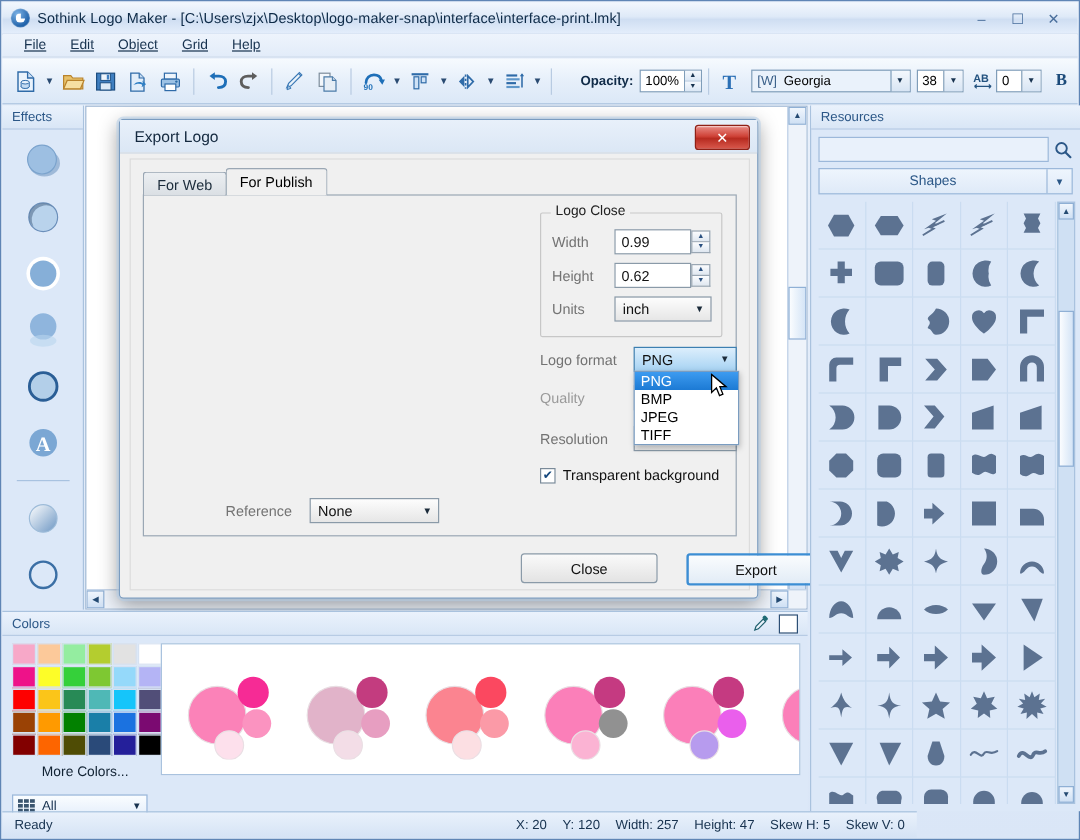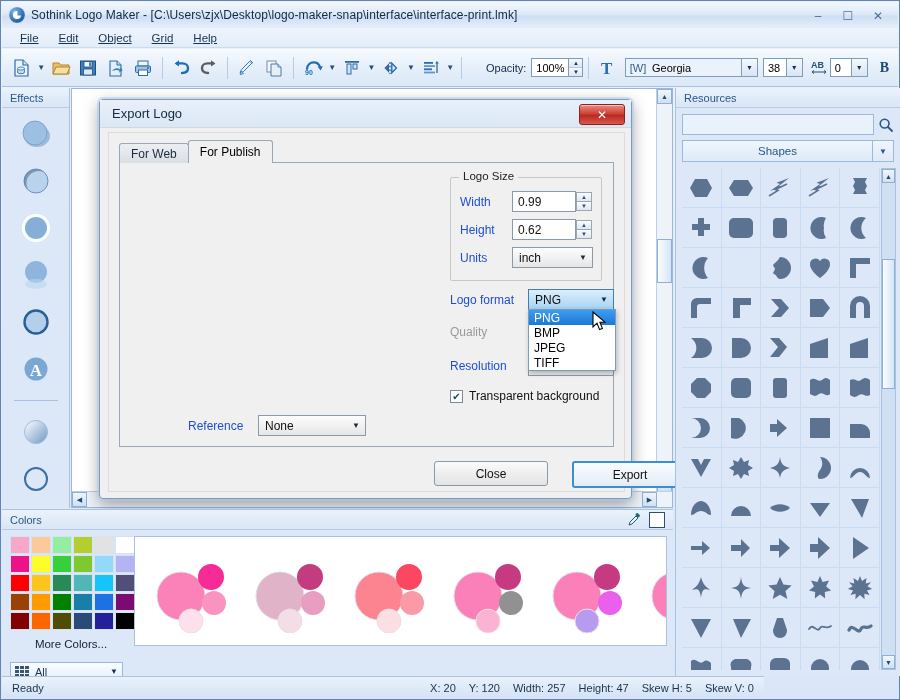--- a/index.html
+++ b/index.html
@@ -36,21 +36,21 @@
 
   
   .toolbar{position:absolute;left:1px;top:48px;width:896px;height:38px;
     background:linear-gradient(180deg,#f6fafe 0%,#e6effa 50%,#dbe8f7 100%);
     border-bottom:1px solid #aac2df;display:flex;align-items:center;padding-left:6px;box-sizing:border-box;}
   .tbtn{width:26px;height:26px;display:flex;align-items:center;justify-content:center;
     border:1px solid transparent;border-radius:3px;margin:0 1px;}
   .tsep{width:1px;height:22px;background:#b8cbe2;margin:0 5px;}
   .caret{width:11px;height:24px;display:flex;align-items:center;justify-content:center;
     font-size:8px;color:#2a4b72;border:1px solid transparent;border-radius:2px;}
-  .tlabel{font-size:11px;color:#102b48;margin:0 5px 0 19px;}
+  .tlabel{font-size:11px;color:#102b48;margin:0 5px 0 19px;font-weight:bold;}
   .combo{height:19px;border:1px solid #7f9db9;background:#fff;display:flex;align-items:center;
     box-sizing:border-box;font-size:11px;color:#000;}
   .combo .val{padding:0 4px;flex:1;overflow:hidden;white-space:nowrap;}
   .combo .arrow{width:15px;height:100%;display:flex;align-items:center;justify-content:center;
     background:linear-gradient(180deg,#f4f8fd,#d8e5f4);border-left:1px solid #7f9db9;font-size:7px;color:#17324f;}
   .spin{width:13px;height:17px;display:flex;flex-direction:column;border-left:1px solid #7f9db9;}
   .spin div{flex:1;display:flex;align-items:center;justify-content:center;font-size:6px;color:#17324f;
     background:linear-gradient(180deg,#f4f8fd,#dbe7f5);}
   .spin div+div{border-top:1px solid #b6cae0;}
 
@@ -97,21 +97,21 @@
   .tab.active{height:22px;background:#f0f0f0;border-color:#9aa7b4;color:#000;z-index:4;}
   .tabpane{position:absolute;left:10px;top:29px;width:495px;height:285px;
     border:1px solid #9aa7b4;background:#f0f0f0;box-sizing:border-box;}
 
   .preview{position:absolute;left:14px;top:14px;width:310px;height:250px;
     background:#f0f0f0;display:flex;align-items:center;justify-content:center;flex-direction:column;}
 
   .group{position:absolute;border:1px solid #c7c7c7;border-radius:2px;}
   .group-lbl{position:absolute;top:-8px;left:8px;background:#f0f0f0;padding:0 4px;font-size:11.5px;color:#222;}
   .frow{display:flex;align-items:center;font-size:12px;color:#111;}
-  .flbl{width:72px;color:#1d4ed8;}
+  .flbl{width:72px;color:#737373;}
   .tbox{height:21px;border:1px solid #8a9aa8;background:#fff;display:flex;align-items:center;box-sizing:border-box;}
   .tbox .tv{padding:0 5px;flex:1;font-size:12px;}
   .dspin{width:16px;height:19px;display:flex;flex-direction:column;}
   .dspin div{flex:1;display:flex;align-items:center;justify-content:center;font-size:6px;color:#2a5080;
     background:linear-gradient(180deg,#fbfcfe,#dfe7f0);border:1px solid #9aa7b4;box-sizing:border-box;}
   .dspin div+div{border-top:none;}
   .dcombo{height:21px;border:1px solid #8a9aa8;box-sizing:border-box;display:flex;align-items:center;
     background:linear-gradient(180deg,#fdfdfd,#e6e6e6);font-size:12px;}
   .dcombo .dv{padding:0 6px;flex:1;}
   .dcombo .da{width:18px;display:flex;align-items:center;justify-content:center;font-size:8px;color:#1b2b3a;}
@@ -428,21 +428,21 @@
         </div>
         <div class="tab active">
           <span>For Publish</span>
         </div>
       </div>
 
       <div class="tabpane">
 
 
         <div class="group" style="left:330px;top:14px;width:150px;height:102px;">
-          <div class="group-lbl">Logo Size</div>
+          <div class="group-lbl">Logo Close</div>
 
           <div class="frow" style="position:absolute;left:9px;top:13px;">
             <div class="flbl" style="width:52px;">Width</div>
             <div class="tbox" style="width:64px;">
               <div class="tv">0.99</div>
             </div>
             <div class="dspin">
               <div>▲</div>
                 <div>▼</div>
             </div>

